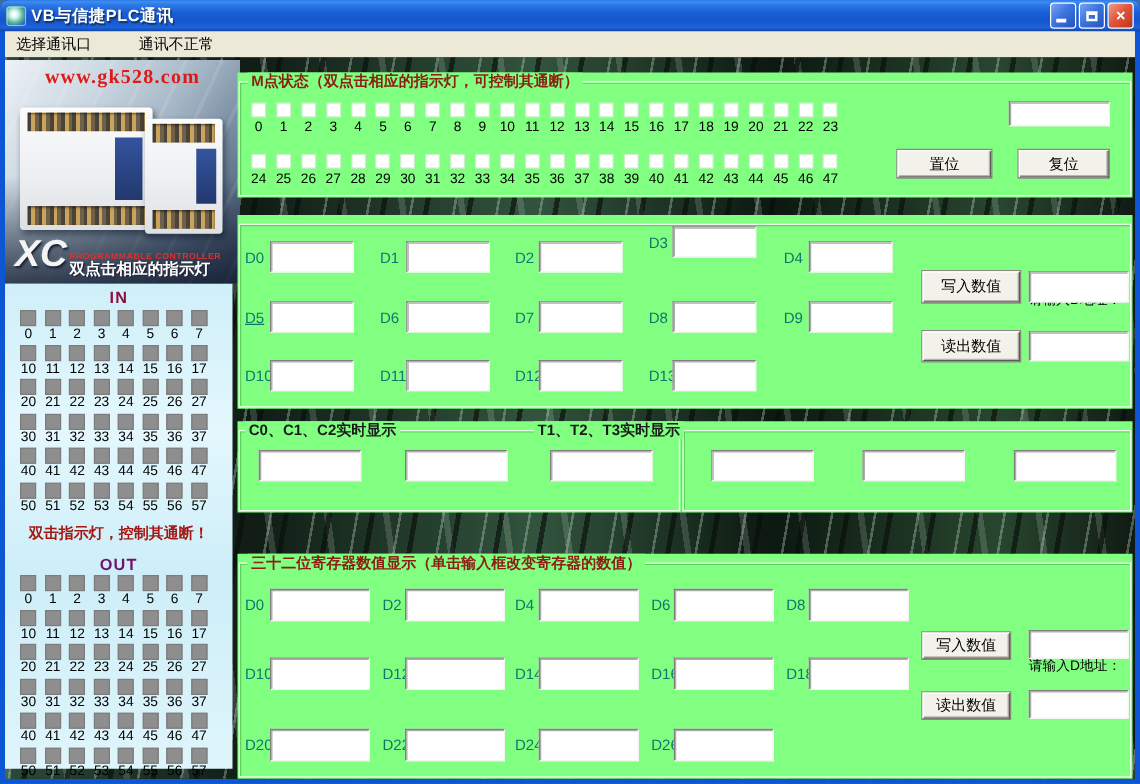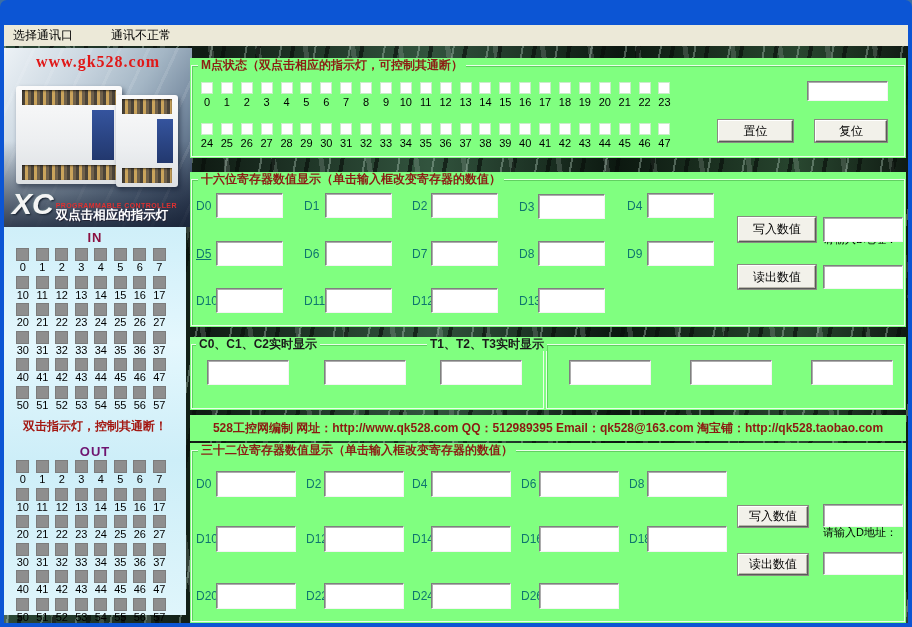--- a/index.html
+++ b/index.html
@@ -93,20 +93,35 @@
   .io-hint{position:absolute;top:191px;width:100%;text-align:center;font-size:12px;font-weight:bold;color:#A31812;}
   
   .abs{position:absolute;}
   .lbl{font-size:11px;color:#000;white-space:nowrap;margin-top:40px;}
 </style>
 </head>
 <body>
 
 <div class="window">
 
+  <div class="titlebar">
+    <div class="app-icon"></div>
+    <div class="title-text">VB与信捷PLC通讯</div>
+    <div class="tb-btns">
+      <div class="tb-btn btn-blue">
+          <span class="glyph-min"></span>
+        </div>
+      <div class="tb-btn btn-blue">
+          <span class="glyph-max"></span>
+        </div>
+      <div class="tb-btn btn-close">
+          <span>×</span>
+        </div>
+    </div>
+  </div>
 
   <div class="menubar">
     <div class="menu-item">选择通讯口</div>
     <div class="menu-item">通讯不正常</div>
   </div>
 
   <div class="client">
 
     <div class="photo">
       <div class="photo-url">www.gk528.com</div>
@@ -746,35 +761,34 @@
           </div>
         </div>
       <div class="abs lbl" style="left:528px;top:27px;">请输入M地址：</div>
       <input class="tin abs" style="left: 617px; top: 23px; width: 81px; height: 20px;">
       <div class="vbtn" style="left:528px;top:62px;width:75px;height:22px;">置位</div>
       <div class="vbtn" style="left:625px;top:62px;width:72px;height:22px;">复位</div>
     </div>
 
     <div class="gframe" style="left:186px;top:126px;width:716px;height:155px;">
       <div class="frame-border"></div>
-      <div class="gcaption">十六位寄存器数值显示（单击输入框改变寄存器的数值）</div>
       <div id="reg16-grid">
           <div class="reg-cell" style="left: 6px; top: 21px;">
             <span class="reg-label" style="width: 20px;">D0</span>
             <input class="tin" style="width: 67px; height: 25px;">
           </div>
           <div class="reg-cell" style="left: 114px; top: 21px;">
             <span class="reg-label" style="width: 21px;">D1</span>
             <input class="tin" style="width: 67px; height: 25px;">
           </div>
           <div class="reg-cell" style="left: 222px; top: 21px;">
             <span class="reg-label" style="width: 19px;">D2</span>
             <input class="tin" style="width: 67px; height: 25px;">
           </div>
-          <div class="reg-cell" style="left: 329px; top: 22px;">
+          <div class="reg-cell" style="left: 329px; top: 9px;">
             <span class="reg-label" style="width: 19px;">D3</span>
             <input class="tin" style="width: 67px; height: 25px;">
           </div>
           <div class="reg-cell" style="left: 437px; top: 21px;">
             <span class="reg-label" style="width: 20px;">D4</span>
             <input class="tin" style="width: 67px; height: 25px;">
           </div>
           <div class="reg-cell" style="left: 6px; top: 69px;">
             <span class="reg-label" style="width: 20px; text-decoration: underline;">D5</span>
             <input class="tin" style="width: 67px; height: 25px;">
@@ -831,23 +845,20 @@
       <div id="ct-boxes">
           <input class="tin ct-input" style="left: 17px;">
           <input class="tin ct-input" style="left: 134px;">
           <input class="tin ct-input" style="left: 250px;">
           <input class="tin ct-input" style="left: 379px;">
           <input class="tin ct-input" style="left: 500px;">
           <input class="tin ct-input" style="left: 621px;">
         </div>
     </div>
 
-    <div class="footer-bar">
-      <span>528工控网编制  网址：http://www.qk528.com   QQ：512989395   Email：qk528@163.com   淘宝铺：http://qk528.taobao.com</span>
-    </div>
 
     <div class="gframe" style="left:186px;top:397px;width:716px;height:180px;">
       <div class="frame-border"></div>
       <div class="gcaption">三十二位寄存器数值显示（单击输入框改变寄存器的数值）</div>
       <div id="reg32-grid">
           <div class="reg-cell" style="left: 6px; top: 28px;">
             <span class="reg-label" style="width: 20px;">D0</span>
             <input class="tin" style="width: 80px; height: 26px;">
           </div>
           <div class="reg-cell" style="left: 116px; top: 28px;">

